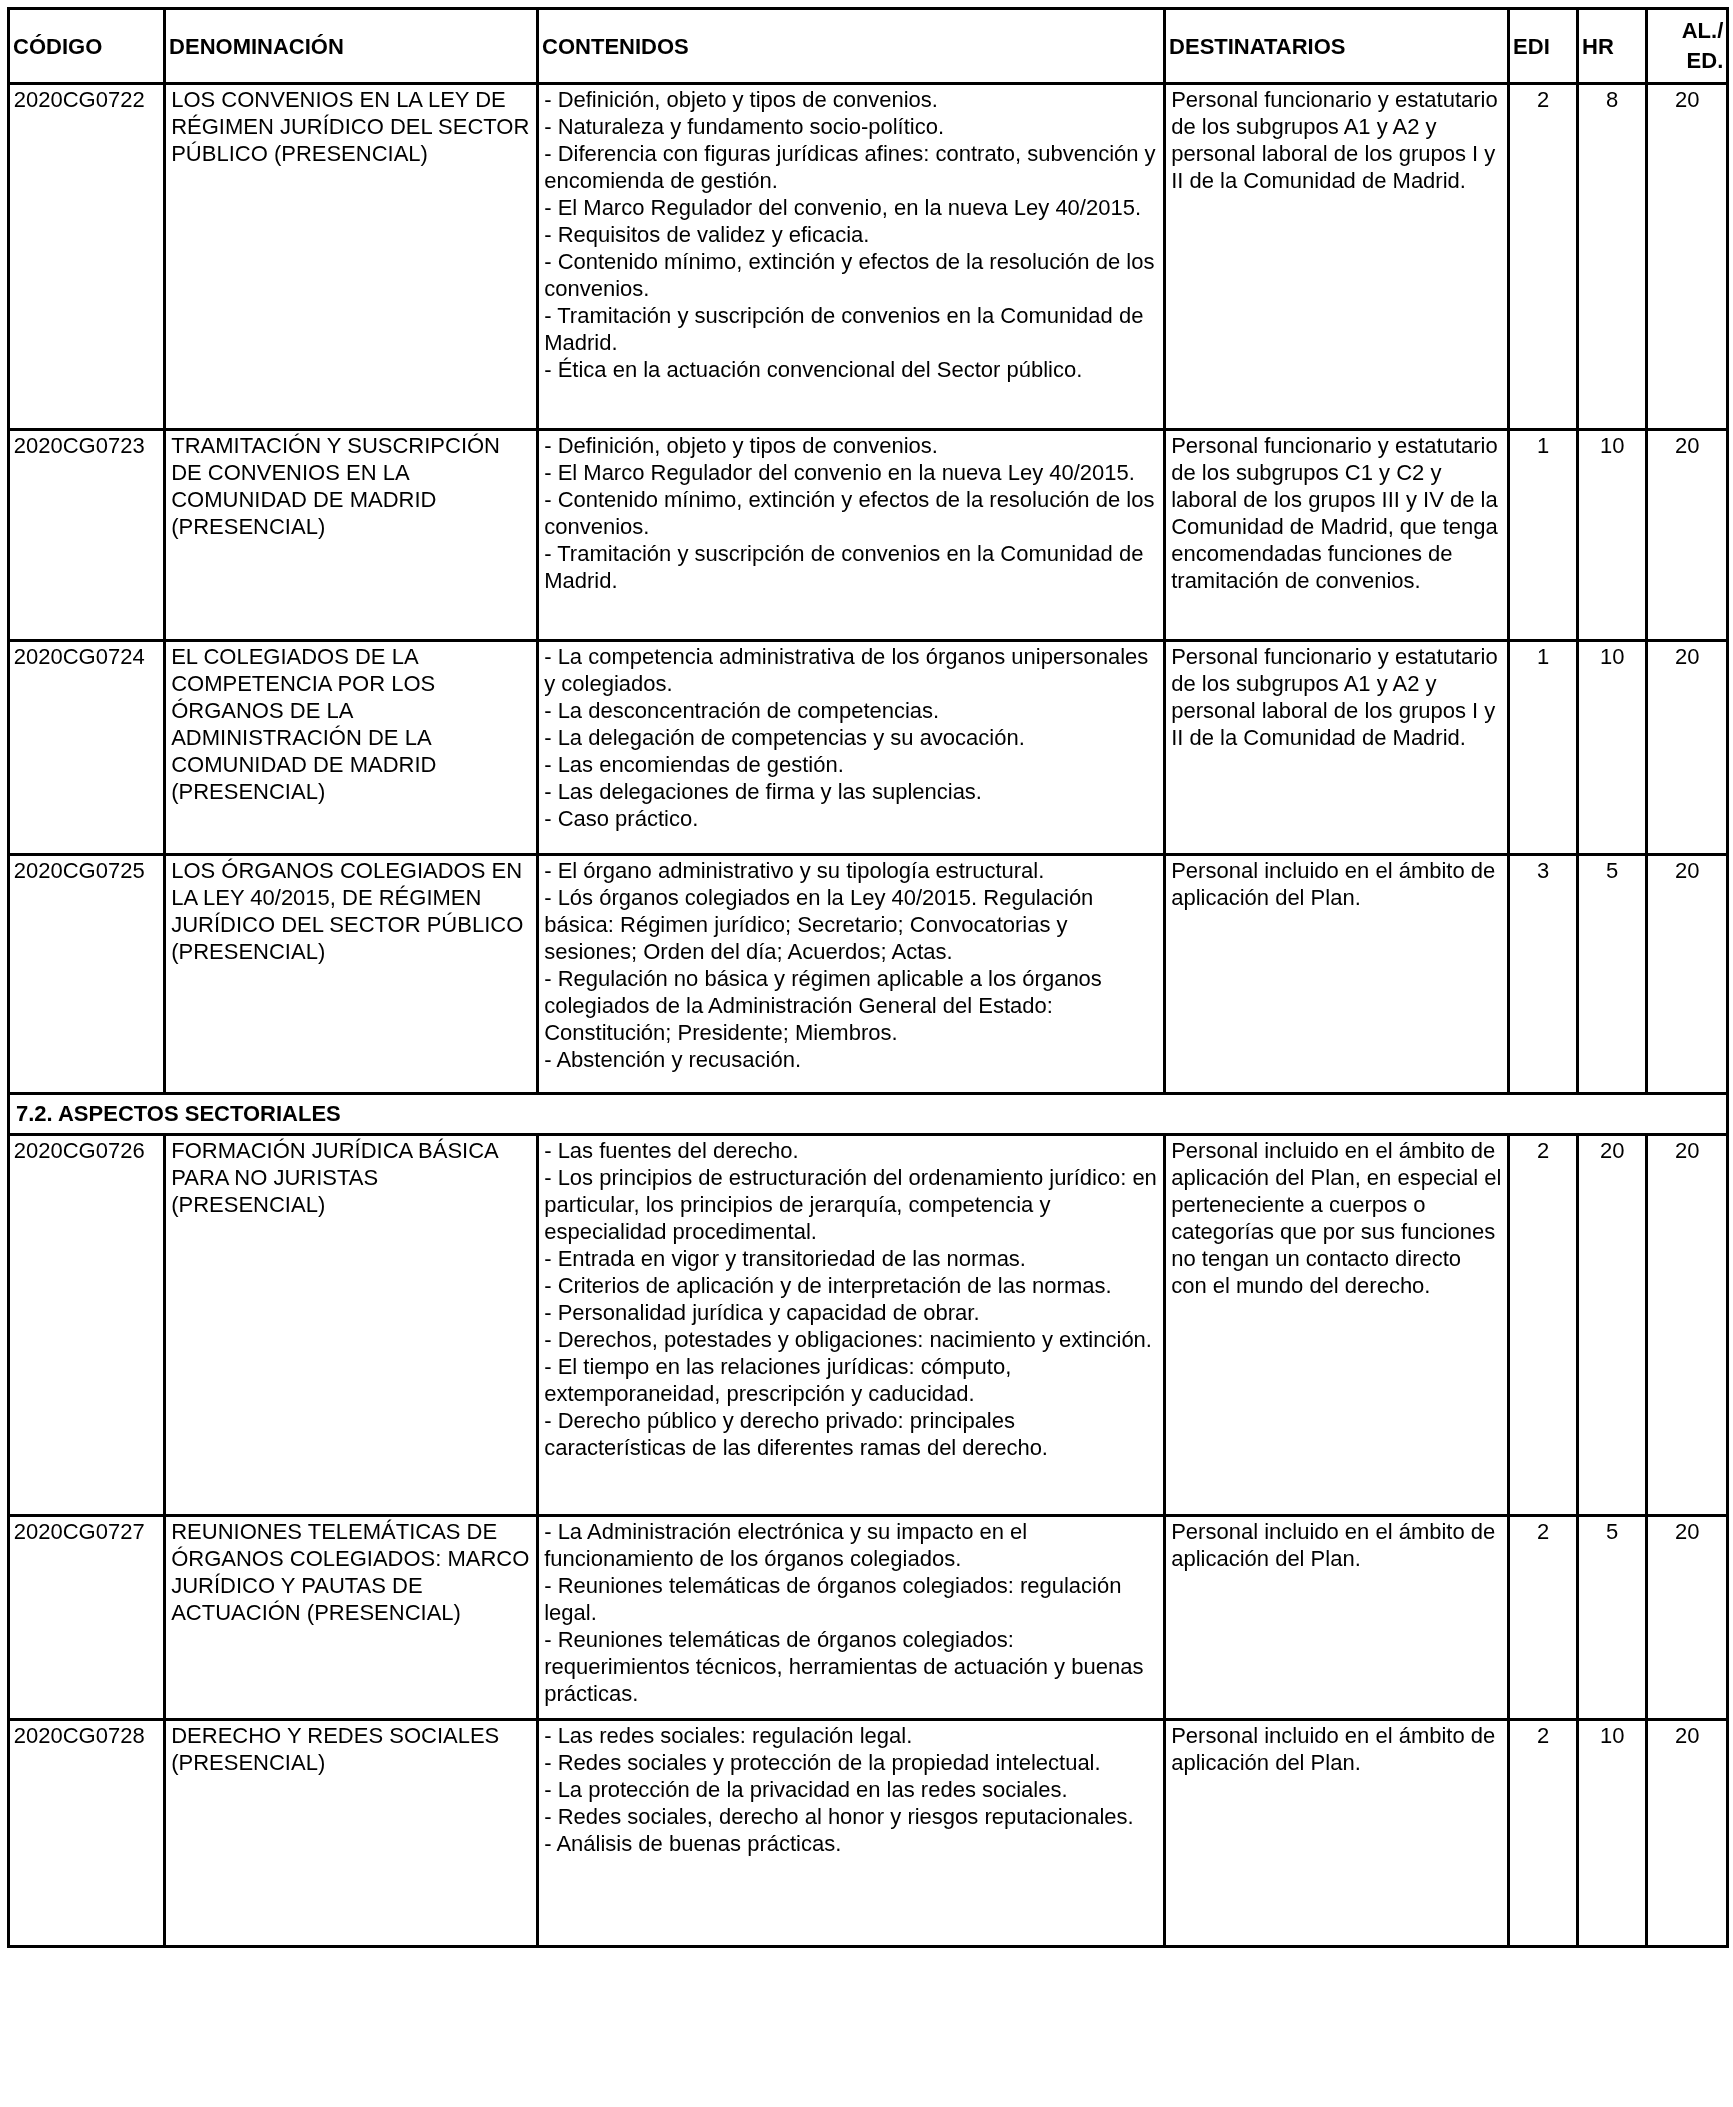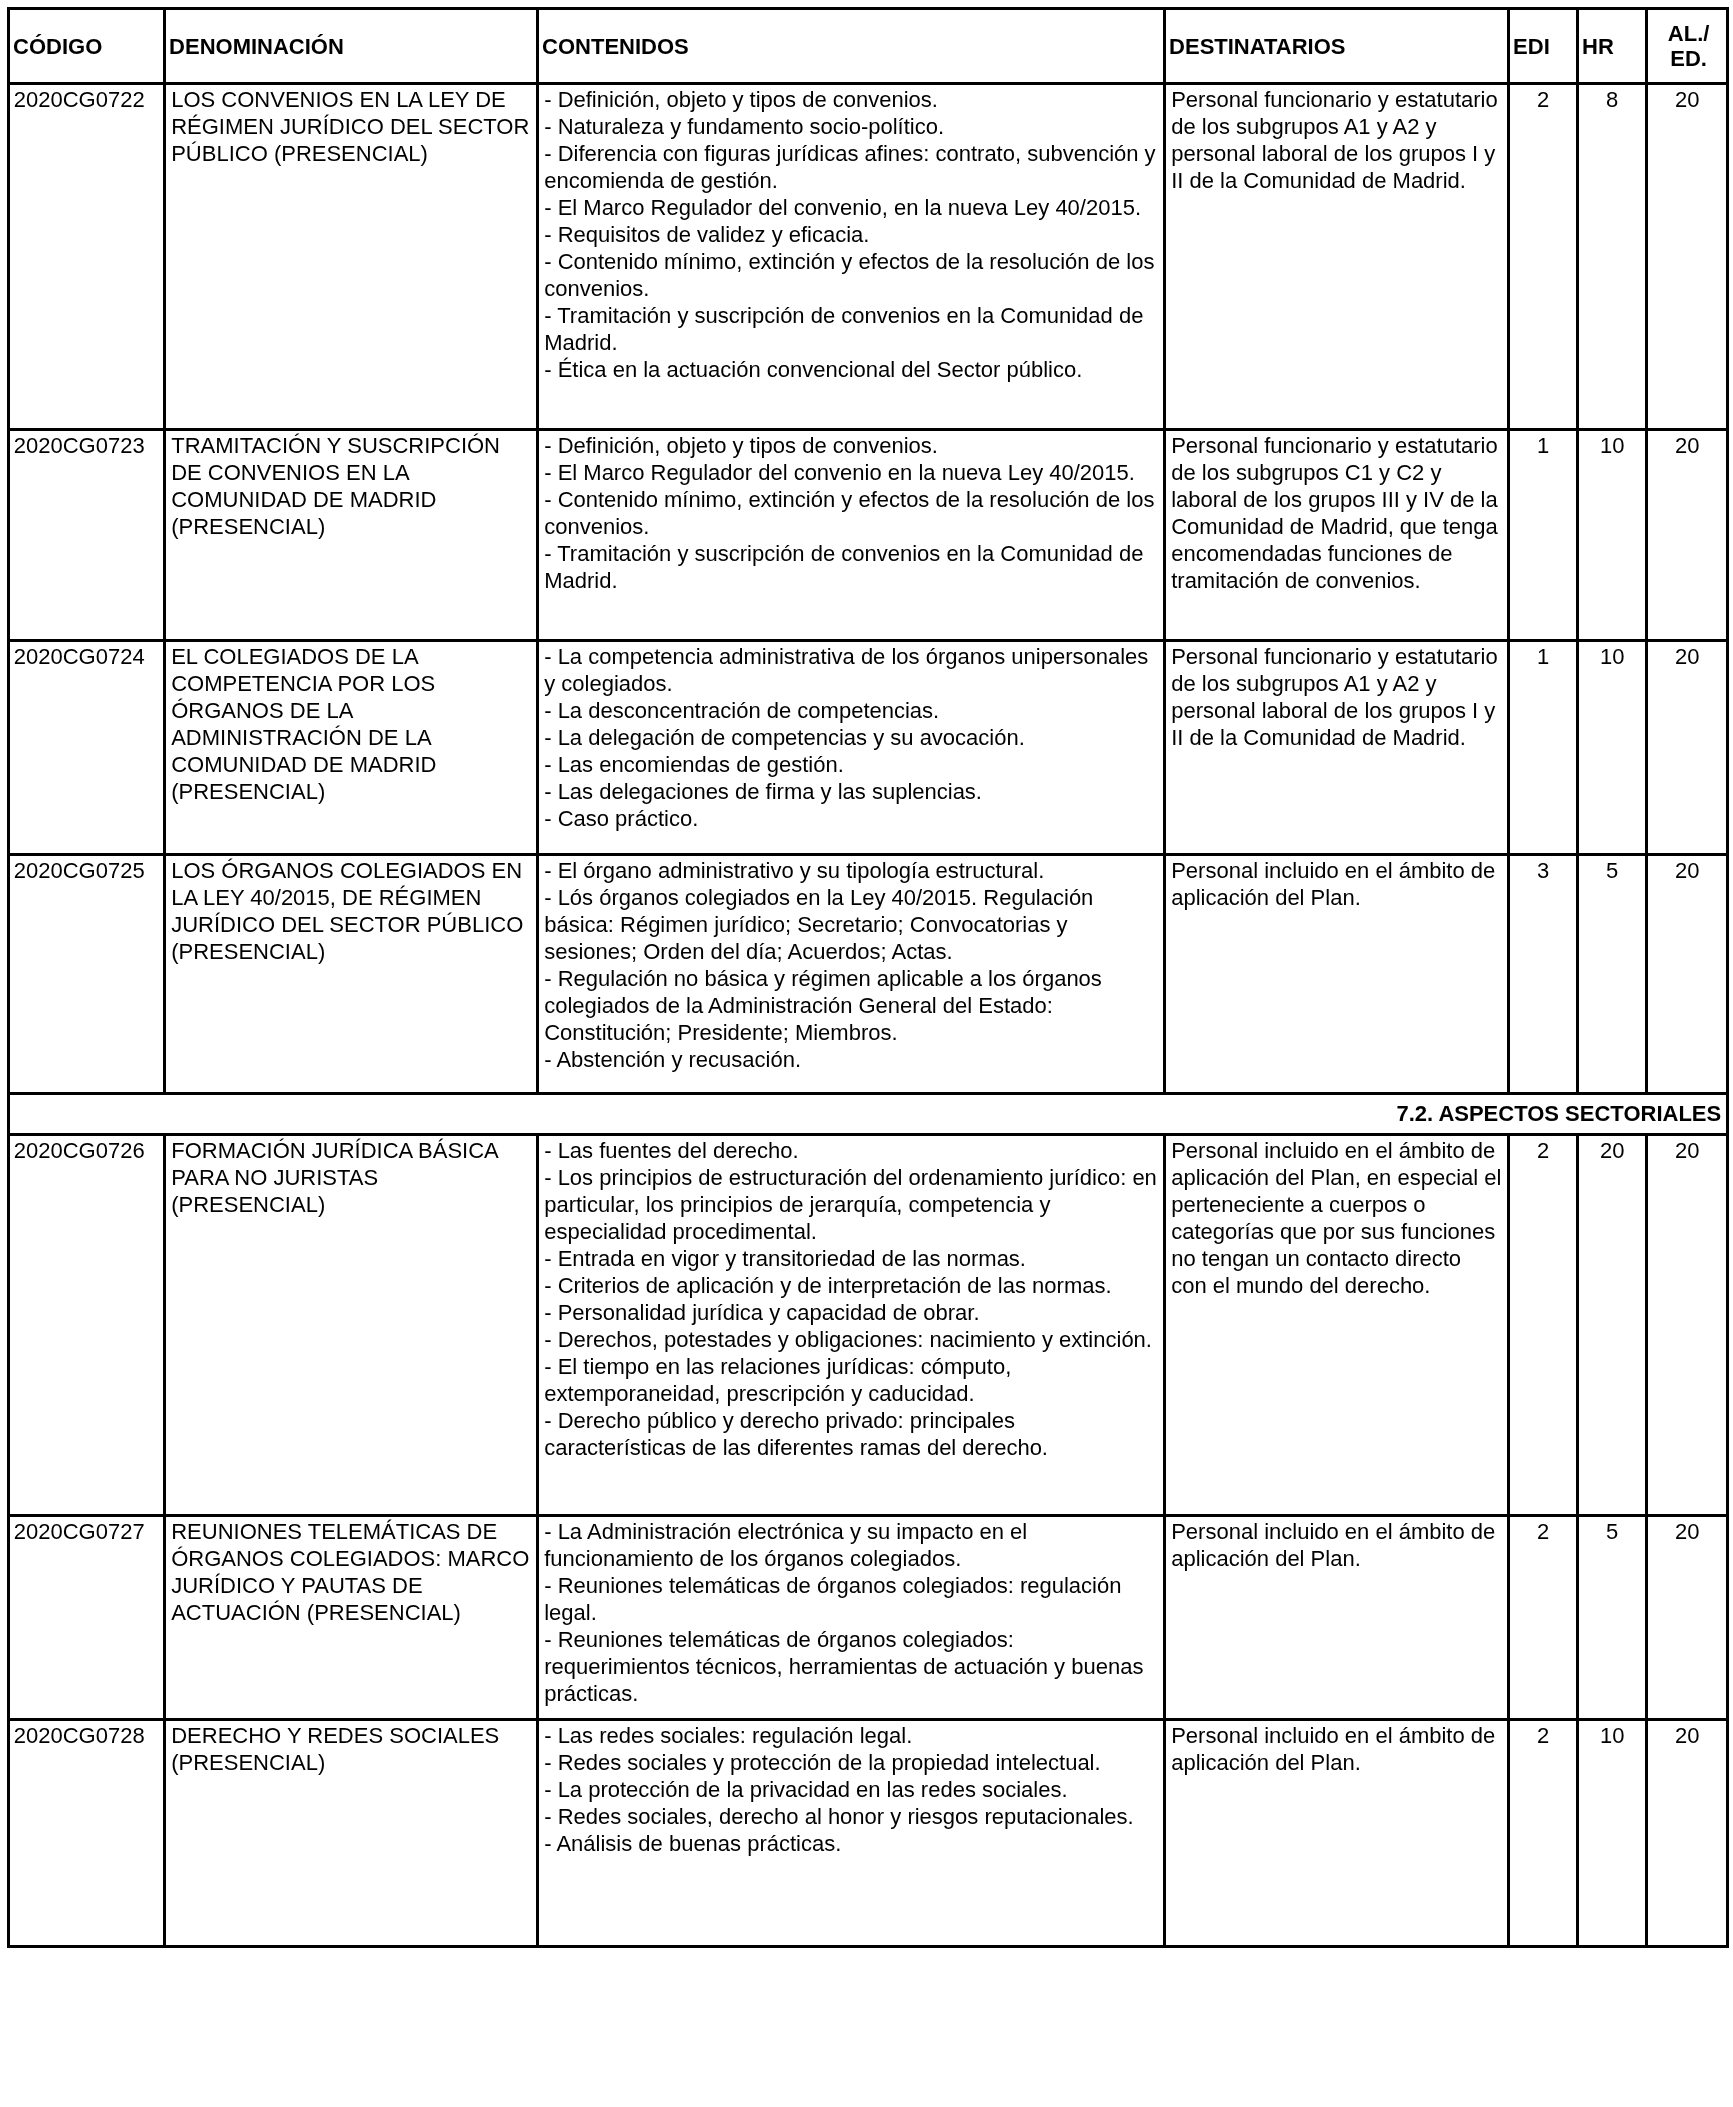--- a/index.html
+++ b/index.html
@@ -28,39 +28,39 @@
     overflow: hidden;
   }
   thead th {
     font-weight: bold;
     text-align: left;
     vertical-align: middle;
     height: 72px;
     padding: 0 2.9px;
   }
   th.al-head {
-    text-align: center;
+    text-align: right;
     padding-left: 5.8px;
     white-space: pre-line;
-    line-height: 25px;
+    line-height: 30px;
   }
   td.c-cod { padding-left: 3.6px; padding-right: 14px; }
   td.pre { white-space: pre-line; }
   td.c-num { text-align: center; padding: 0.7px 1.4px; }
   td.c-section {
     font-weight: bold;
     vertical-align: middle;
     padding-left: 5.8px;
   }
   
   tr.rh0 { height: 346px; }
   tr.rh1 { height: 211px; margin-left: 48px; }
   tr.rh2 { height: 214px; }
   tr.rh3 { height: 239px; }
-  tr.rh4 { height: 41px; text-align: right;  }
+  tr.rh4 { height: 41px;  }
   tr.rh5 { height: 381px; }
   tr.rh6 { height: 204px; }
   tr.rh7 { height: 227px; }
   
   col.w-cod { width: 156px; }
   col.w-den { width: 373px; }
   col.w-con { width: 627px; }
   col.w-des { width: 344px; }
   col.w-edi { width: 69px;  }
   col.w-hr  { width: 69px;  }

